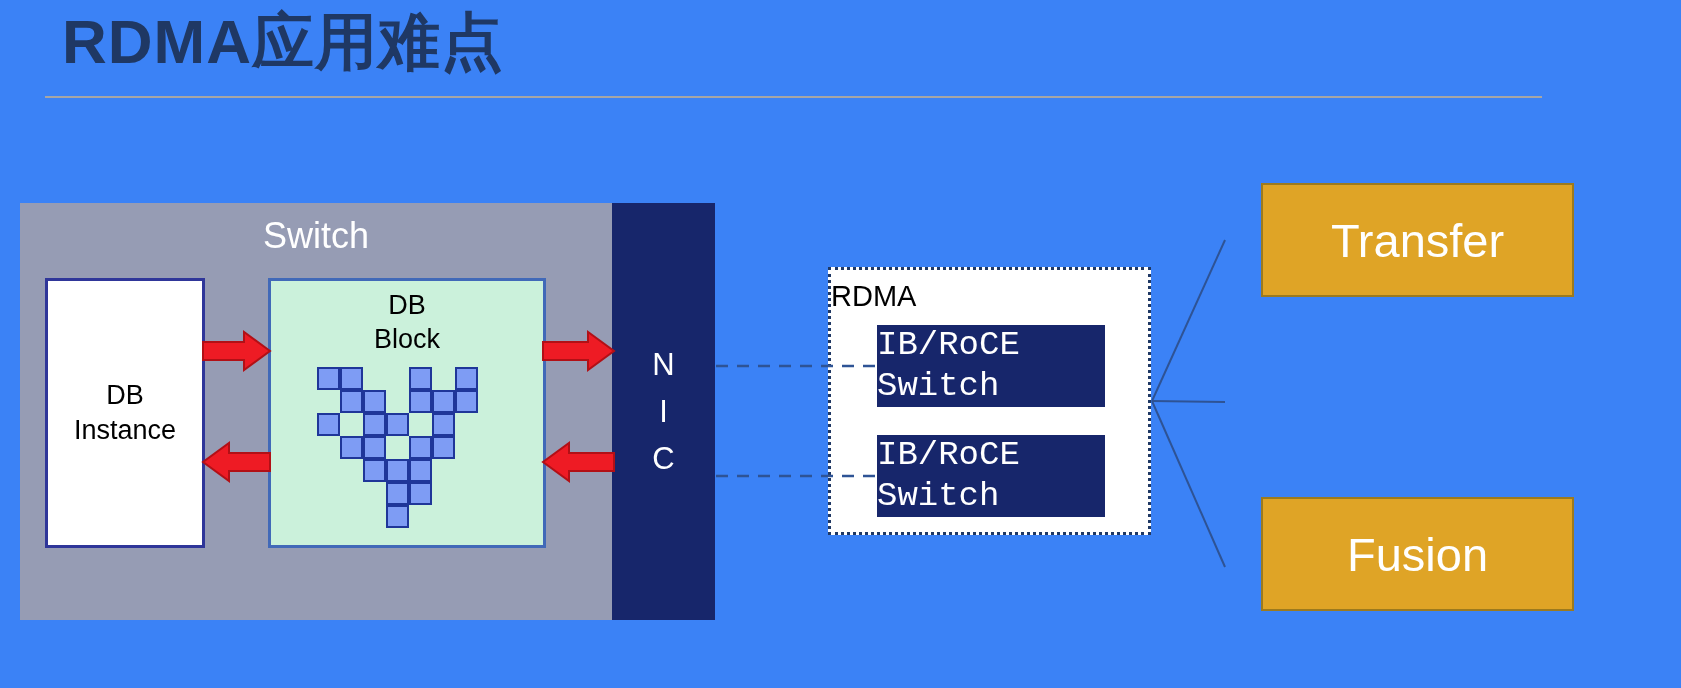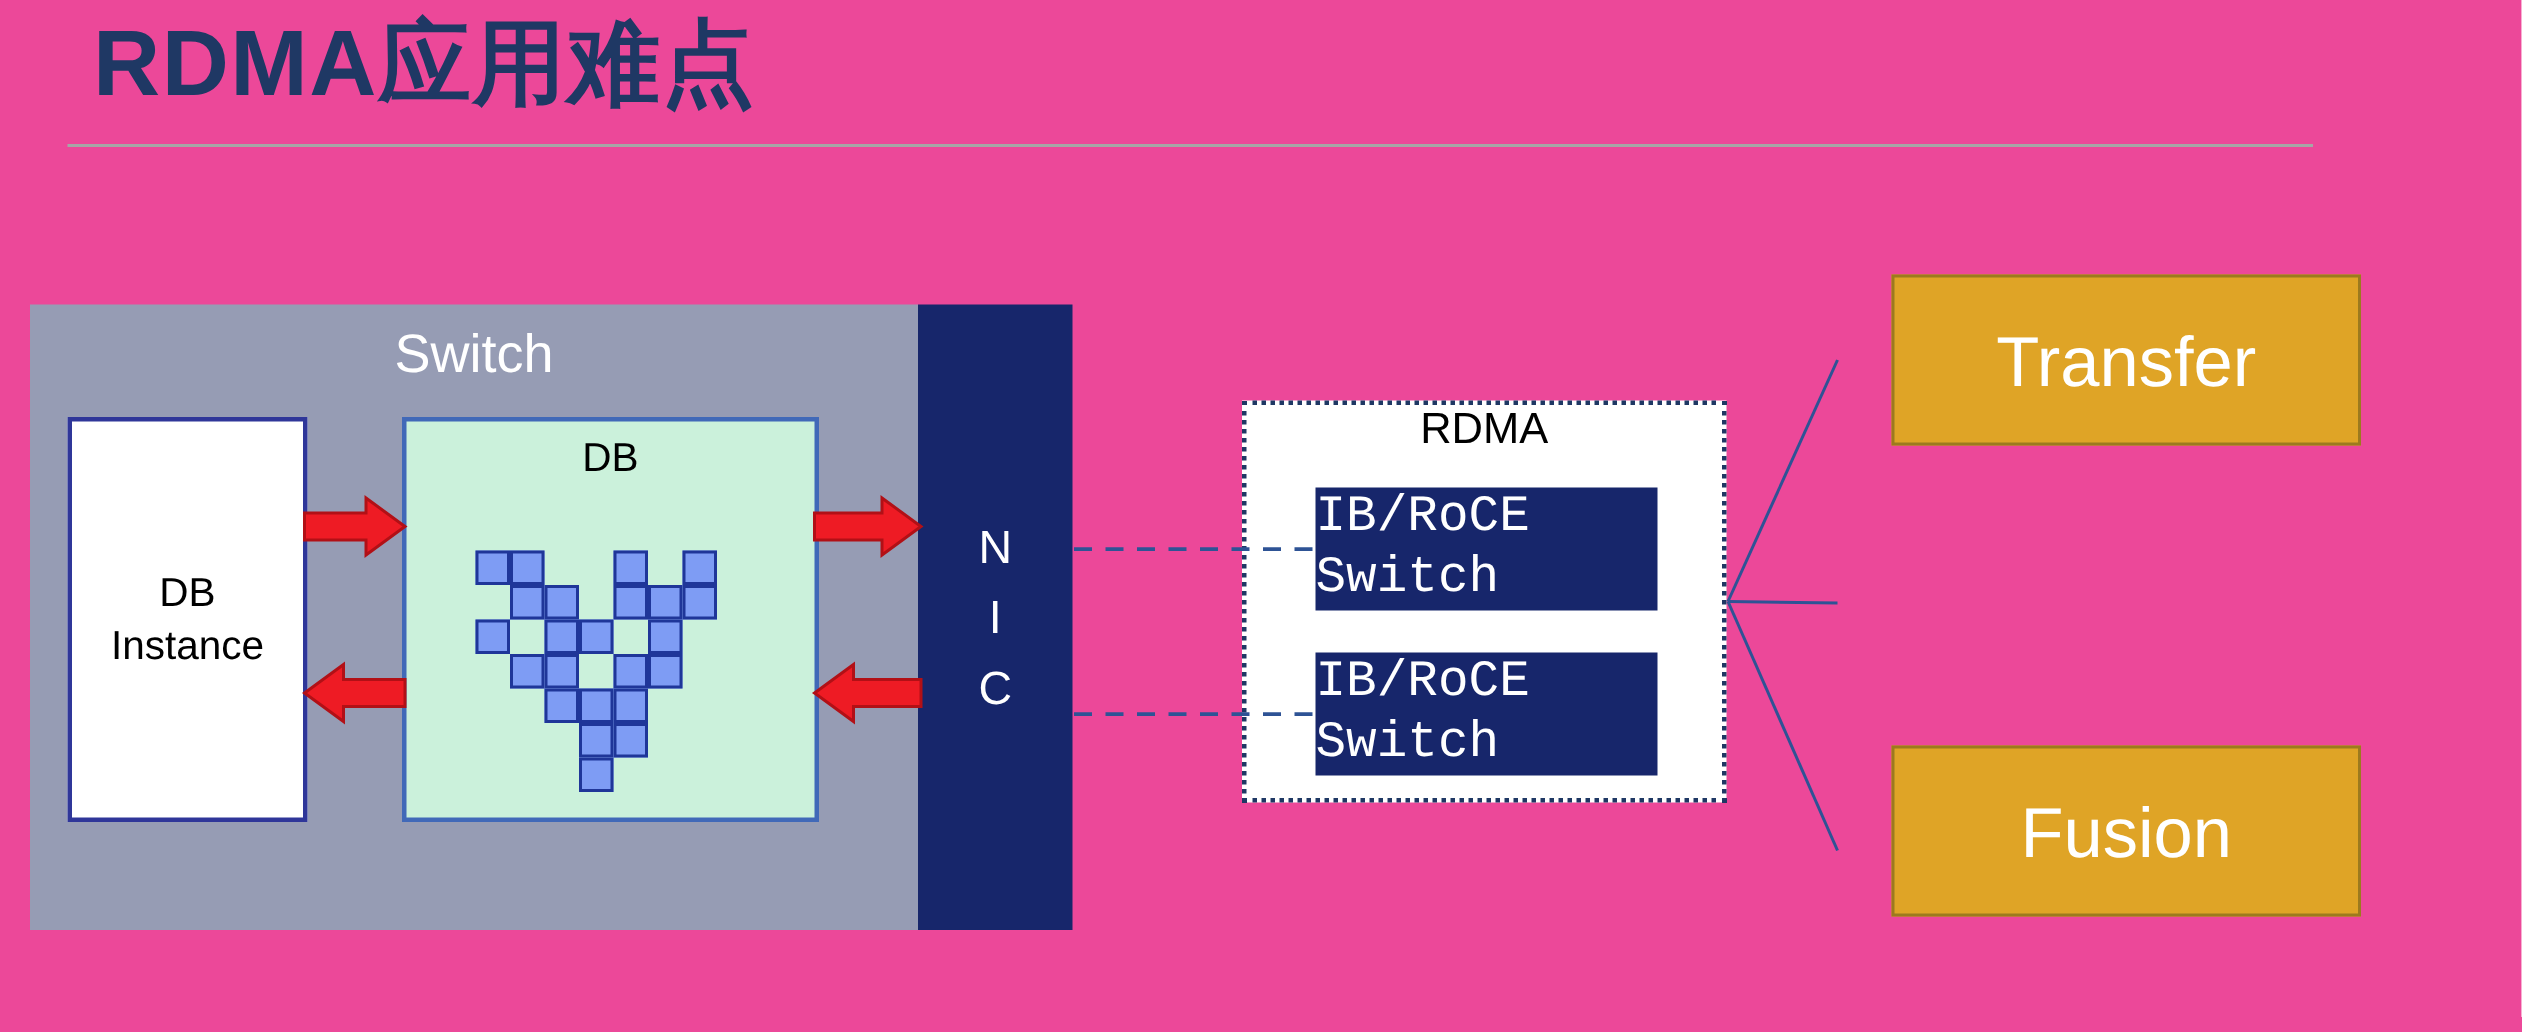--- a/index.html
+++ b/index.html
@@ -2,21 +2,21 @@
 <html style="--title: #1F3864; --rule: #A6A6A6; --memory_bg: #969CB4; --memory_text: #FFFFFF; --navy: #17266B; --instance_border: #2F3699; --block_bg: #CBF1DB; --block_border: #4169B8; --square_fill: #7E9CF4; --square_border: #1F3699; --arrow_fill: #EE1B24; --arrow_stroke: #B21016; --dotted_border: #1F3864; --connector: #2E5395; --gold_bg: #DFA426; --gold_border: #9C7A1E;"><head>
 <meta charset="utf-8">
 <style>
   :root{
     --title:#1F3864; --rule:#A6A6A6; --memory_bg:#969CB4; --memory_text:#FFFFFF;
     --navy:#17266B; --instance_border:#2F3699; --block_bg:#CBF1DB; --block_border:#4169B8;
     --square_fill:#7E9CF4; --square_border:#1F3699; --arrow_fill:#EE1B24; --arrow_stroke:#B21016;
     --dotted_border:#1F3864; --connector:#2E5395; --gold_bg:#DFA426; --gold_border:#9C7A1E;
   }
   html,body{margin:0;padding:0;background:#fff;}
-  #page{position:relative;width:1681px;height:688px;background:#ec4899;
+  #page{position:relative;width:1681px;height:688px;background:#3b82f6;
         font-family:"Liberation Sans","DejaVu Sans",sans-serif;overflow:hidden;}
 
   .slide-title{position:absolute;left:62px;top:0px;font-size:62px;font-weight:bold;
                color:var(--title);letter-spacing:1px;white-space:nowrap;}
   .rule{position:absolute;left:45px;top:96px;width:1497px;height:2px;background:var(--rule);}
 
   .memory{position:absolute;left:20px;top:203px;width:592px;height:417px;background:var(--memory_bg);}
   .memory-label{position:absolute;left:20px;top:215px;width:592px;text-align:center;
                 font-size:36px;color:var(--memory_text);}
 
@@ -34,21 +34,21 @@
   .square{position:absolute;width:23px;height:23px;background:var(--square_fill);
           border:2px solid var(--square_border);box-sizing:border-box;}
 
   .nic{position:absolute;left:612px;top:203px;width:103px;height:417px;background:var(--navy);
        color:#fff;display:flex;flex-direction:column;justify-content:center;align-items:center;
        font-size:31px;line-height:47px;}
   .nic span{display:block;text-align:center;}
 
   .rdma-box{position:absolute;left:828px;top:267px;width:323px;height:268px;background:#fff;
             border:3px dotted var(--dotted_border);box-sizing:border-box;}
-  .rdma-label{text-align:center;font-size:29px;color:#000;}
+  .rdma-label{margin-top:10px;font-size:29px;color:#000;}
 
   .switch{position:absolute;width:228px;height:82px;background:var(--navy);color:#fff;
           display:flex;flex-direction:column;justify-content:center;align-items:flex-start;
           font-size:34px;line-height:1.2;font-family:Liberation Mono, monospace;}
   .switch span{display:block;text-align:center;}
   #switch1{left:877px;top:325px;}
   #switch2{left:877px;top:435px;}
 
   .output{position:absolute;left:1225px;width:313px;height:114px;background:var(--gold_bg);
           border:2px solid var(--gold_border);box-sizing:border-box;
@@ -72,20 +72,21 @@
   <div class="memory-label">Switch</div>
 
   <div class="db-instance">
     <span>DB</span>
     <span>Instance</span>
   </div>
 
   <div class="db-block">
     <div class="db-block-label">
       <span>DB</span>
+      <span>Block</span>
     </div>
     <div class="pattern">
         <div class="square" style="left: 0px; top: 0px;"></div>
         <div class="square" style="left: 23px; top: 0px;"></div>
         <div class="square" style="left: 92px; top: 0px;"></div>
         <div class="square" style="left: 138px; top: 0px;"></div>
         <div class="square" style="left: 23px; top: 23px;"></div>
         <div class="square" style="left: 46px; top: 23px;"></div>
         <div class="square" style="left: 92px; top: 23px;"></div>
         <div class="square" style="left: 115px; top: 23px;"></div>

